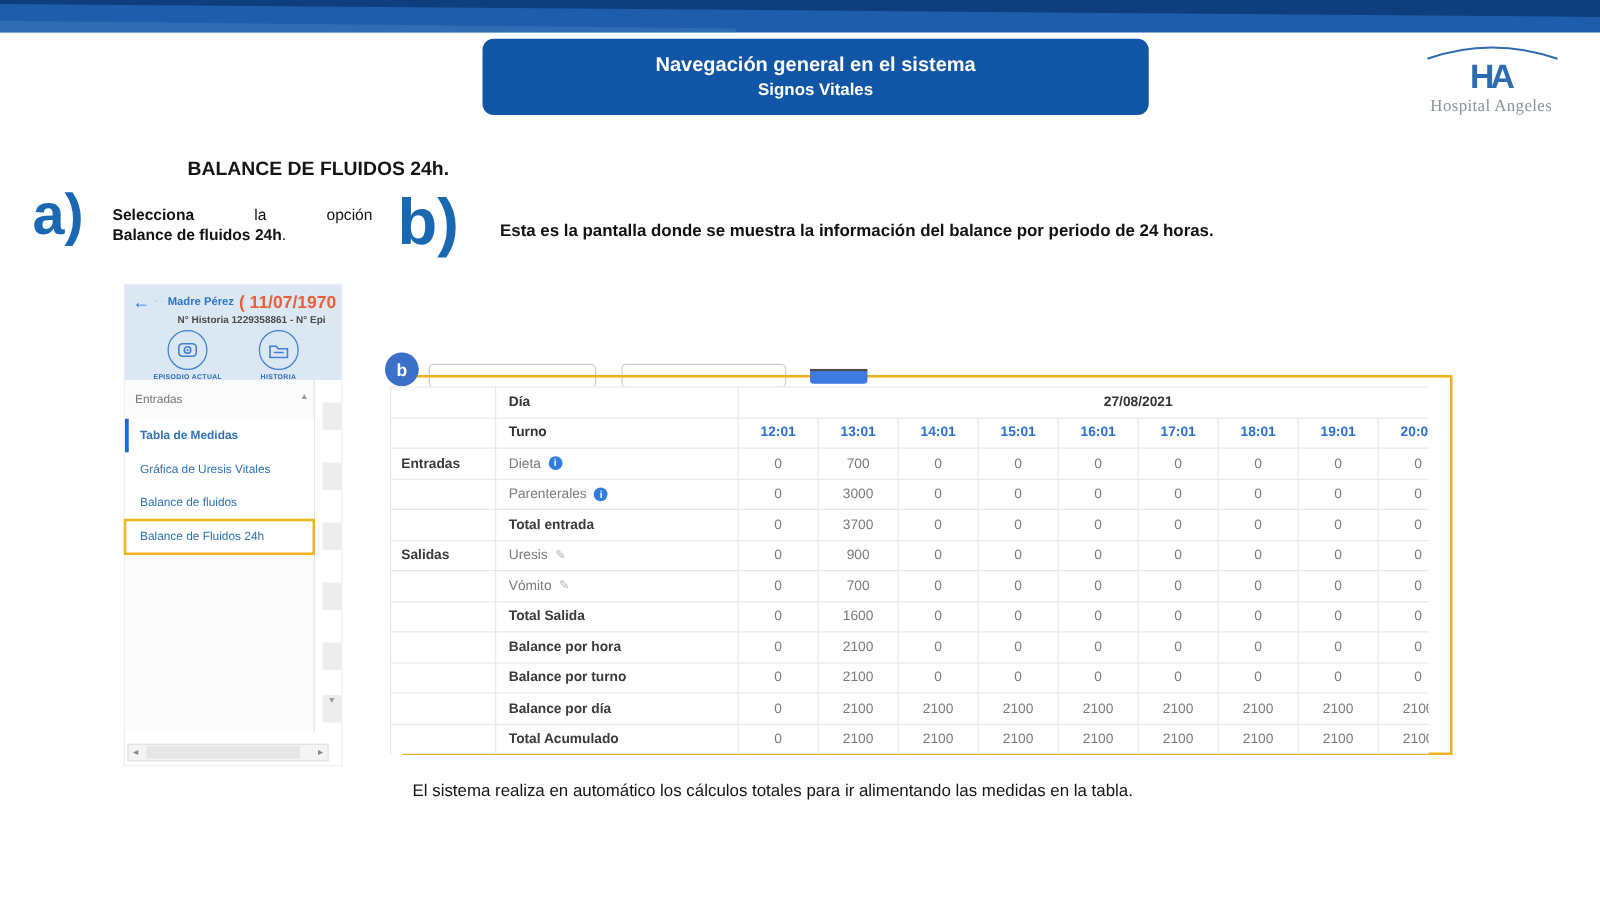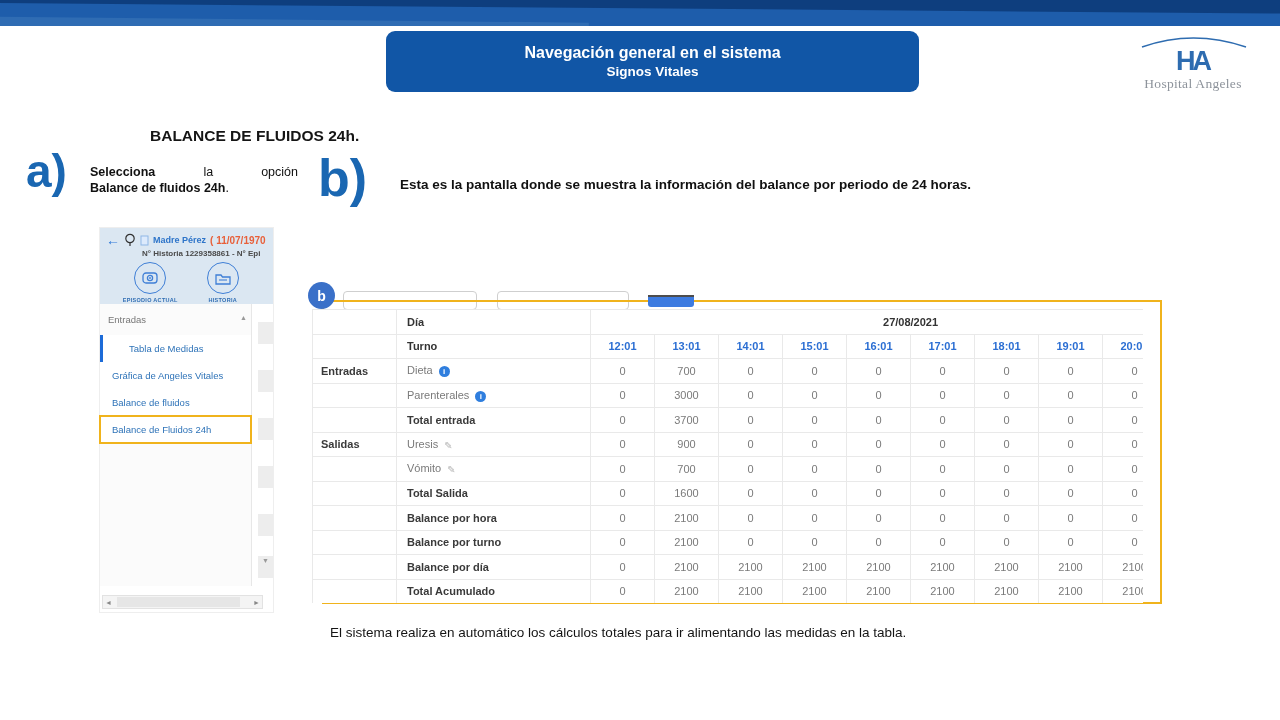--- a/index.html
+++ b/index.html
@@ -34,33 +34,33 @@
   .a-text .l1{display:flex;justify-content:space-between;}
   .a-text .l2{font-weight:bold;margin-top:2px;}
   .b-text{left:400px;top:177px;width:675px;font-size:13.5px;font-weight:bold;color:#111;}
 
   
   .panel{left:100px;top:228px;width:173px;height:384px;background:#fff;box-shadow:0 0 0 1px #eee;}
   .p-head{background:#dbe7f2;height:76px;position:relative;}
   .p-row1{display:flex;align-items:center;gap:4px;padding:5px 4px 0 6px;}
   .back-arrow{color:#2f79d8;font-size:14px;font-weight:bold;line-height:10px;}
   .p-name{font-size:9px;font-weight:bold;color:#2d74c9;white-space:nowrap;}
-  .p-dob{font-size:10px;font-weight:bold;color:#e8603a;white-space:nowrap;}
+  .p-dob{font-size:14px;font-weight:bold;color:#e8603a;white-space:nowrap;}
   .p-record{font-size:8px;font-weight:bold;color:#4a4a4a;margin:2px 0 0 42px;white-space:nowrap;}
   .p-actions{display:flex;justify-content:space-around;padding:0 14px;margin-top:4px;}
   .p-act{display:flex;flex-direction:column;align-items:center;width:70px;}
   .p-circ{width:30px;height:30px;border:1.5px solid #3f7fd6;border-radius:50%;
           display:flex;align-items:center;justify-content:center;background:#dbe7f2;}
   .p-act .lbl{font-size:5.5px;font-weight:bold;color:#2f6db3;margin-top:3px;letter-spacing:.3px;}
   .p-body{position:relative;height:282px;display:flex;}
   .sidebar{width:151px;background:#fbfbfb;border-right:1px solid #e7e7e7;position:relative;}
   .menu-section{font-size:9.5px;color:#777;padding:10px 0 10px 8px;}
   .menu-item{position:relative;font-size:9.5px;color:#2e73b8;background:#fff;
              padding:8px 0 8px 12px;cursor:pointer;white-space:nowrap;}
-  .menu-item.active{border-left:3px solid #1c6bd8;padding-left:26px;}
+  .menu-item.active{border-left:3px solid #1c6bd8;padding-left:9px;font-weight:bold;}
   .menu-item.highlighted{outline:2px solid #f0b31c;outline-offset:-1px;}
   .scroll-up{position:absolute;right:4px;top:10px;font-size:7px;color:#999;}
   .scroll-down{position:absolute;right:4px;bottom:22px;font-size:7px;color:#999;}
   .strip{flex:1;position:relative;background:#fff;}
   .strip .blk{position:absolute;left:6px;right:0;height:22px;background:#ededed;}
   .hscroll{position:absolute;left:2px;right:10px;bottom:3px;height:12px;background:#f4f4f4;
            border:1px solid #e2e2e2;display:flex;align-items:center;justify-content:space-between;
            font-size:7px;color:#888;padding:0 2px;}
   .hthumb{position:absolute;left:14px;right:22px;top:1px;bottom:1px;background:#e6e6e6;}
 
@@ -163,21 +163,21 @@
           <div class="lbl">HISTORIA</div>
         </div>
       </div>
   </div>
   <div class="p-body">
     <div class="sidebar">
       <div class="menu-section">Entradas</div>
       <span class="scroll-up">▲</span>
       <div id="menu-items">
           <div class="menu-item active">Tabla de Medidas</div>
-          <div class="menu-item">Gráfica de Angeles Vitales</div>
+          <div class="menu-item">Gráfica de Uresis Vitales</div>
           <div class="menu-item">Balance de fluidos</div>
           <div class="menu-item highlighted">Balance de Fluidos 24h</div>
         </div>
     </div>
     <div class="strip" id="strip">
         <div class="blk" style="top: 18px;"></div>
         <div class="blk" style="top: 66px;"></div>
         <div class="blk" style="top: 114px;"></div>
         <div class="blk" style="top: 162px;"></div>
         <div class="blk" style="top: 210px;"></div>

